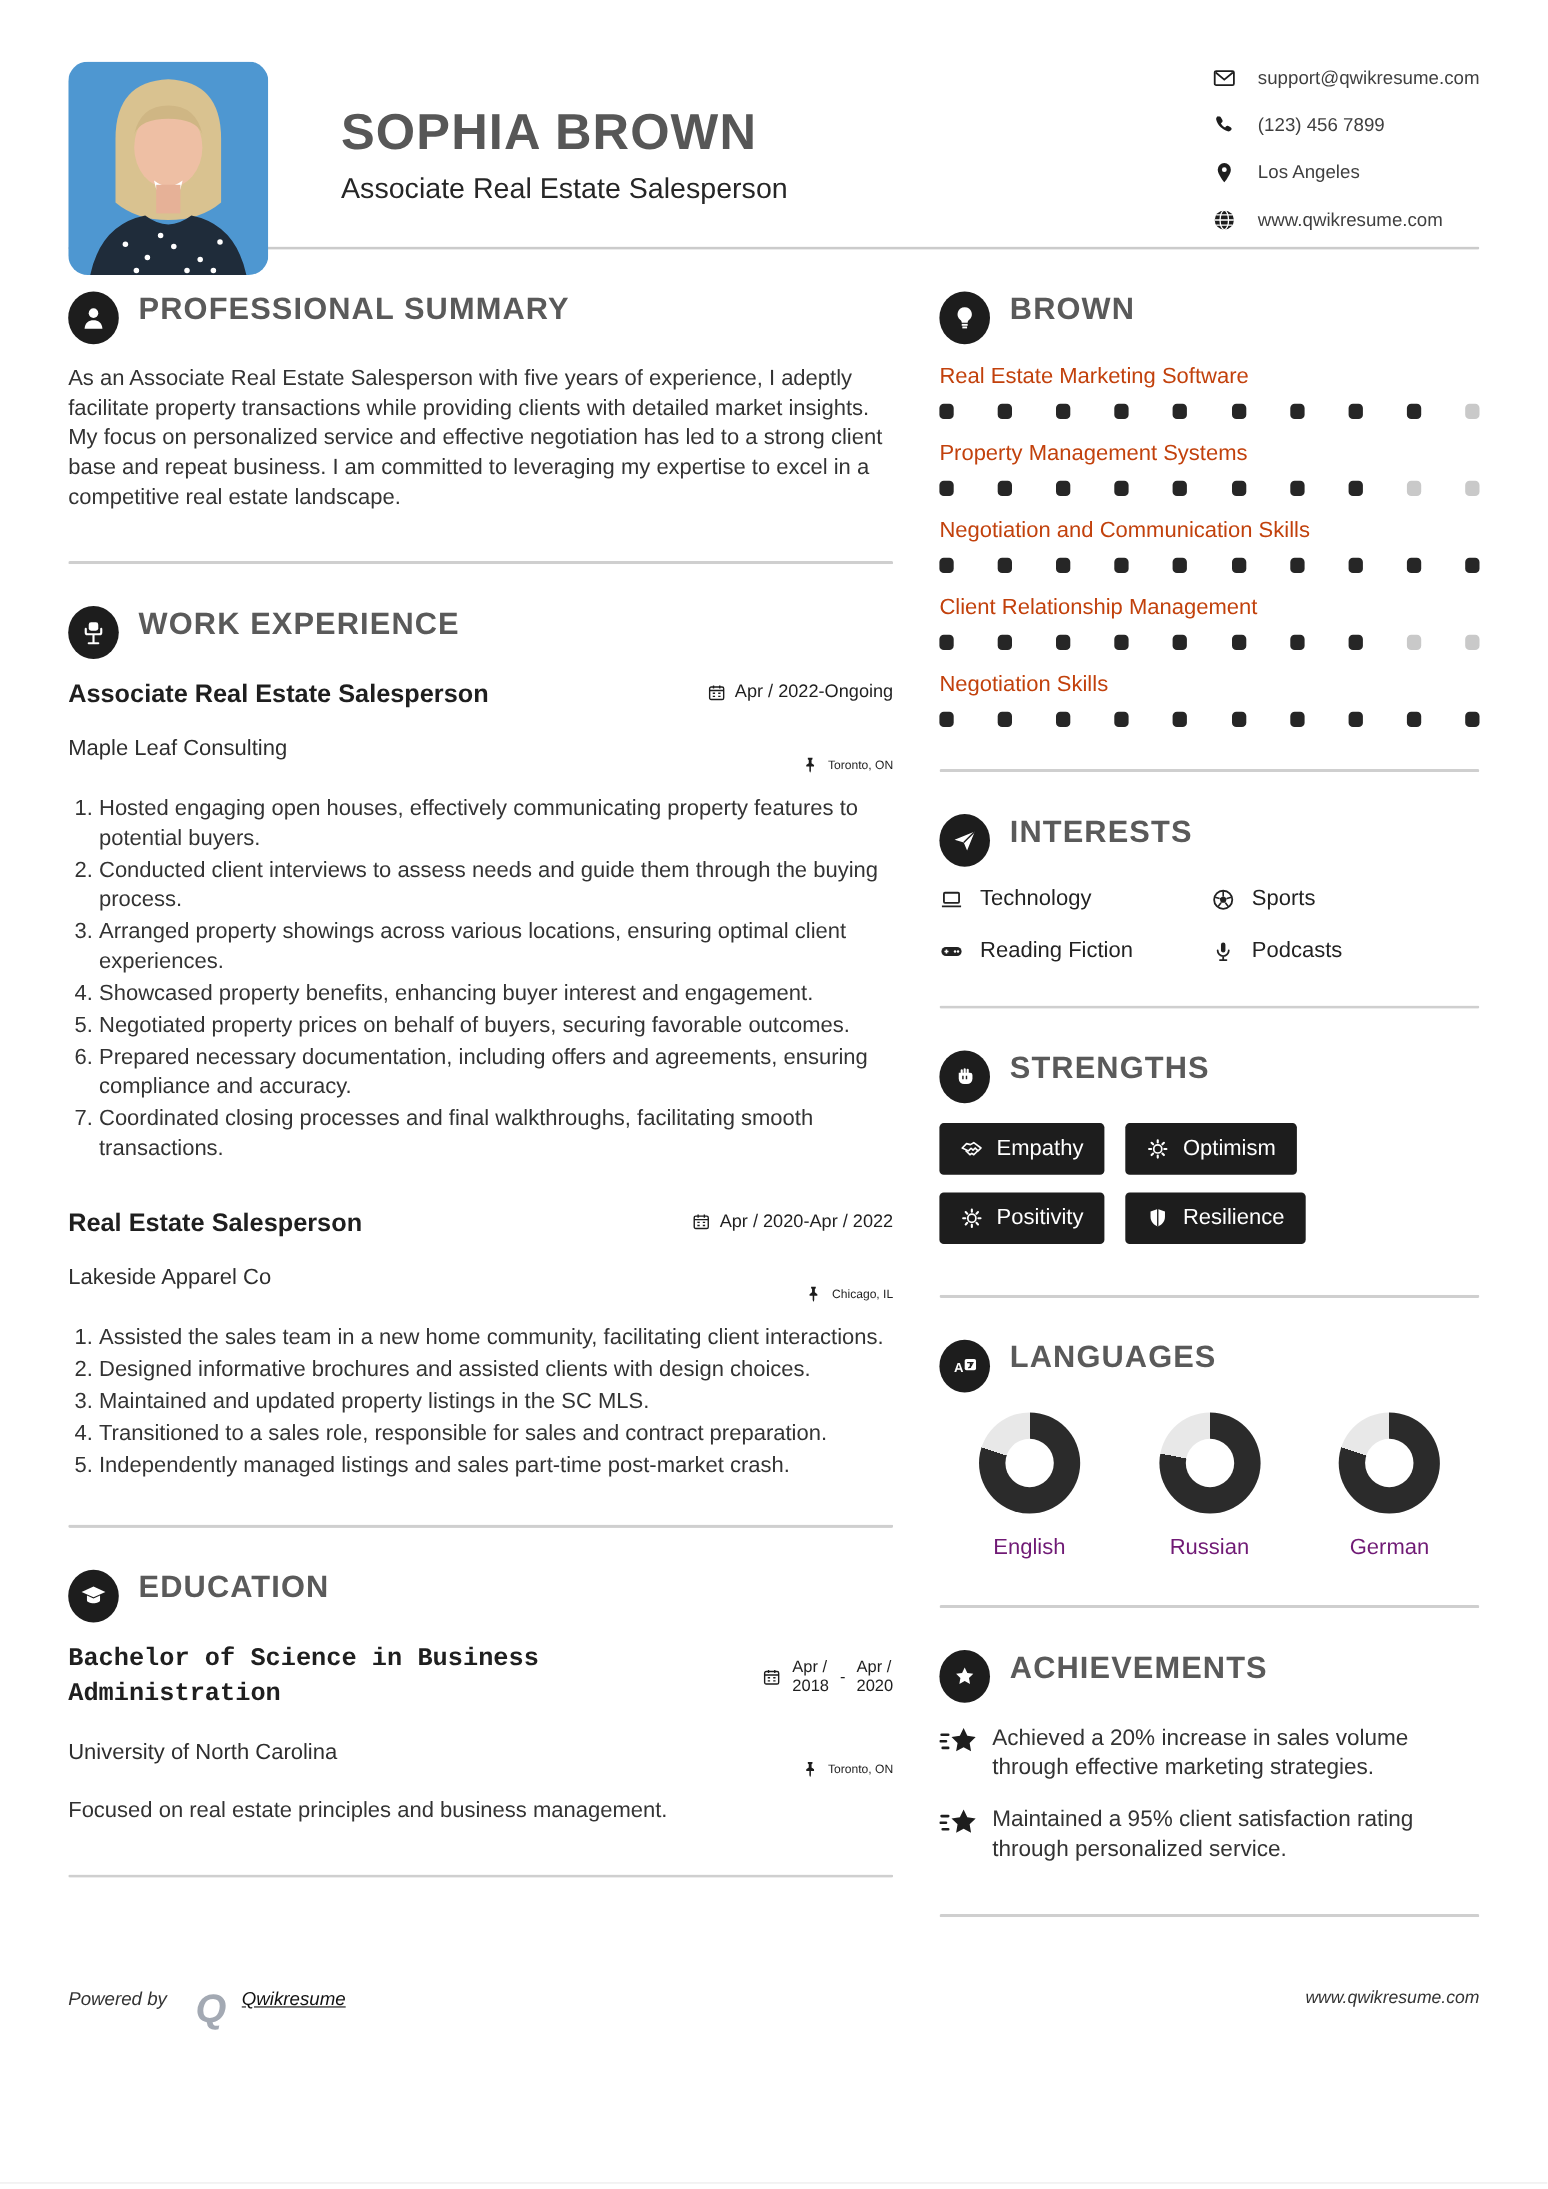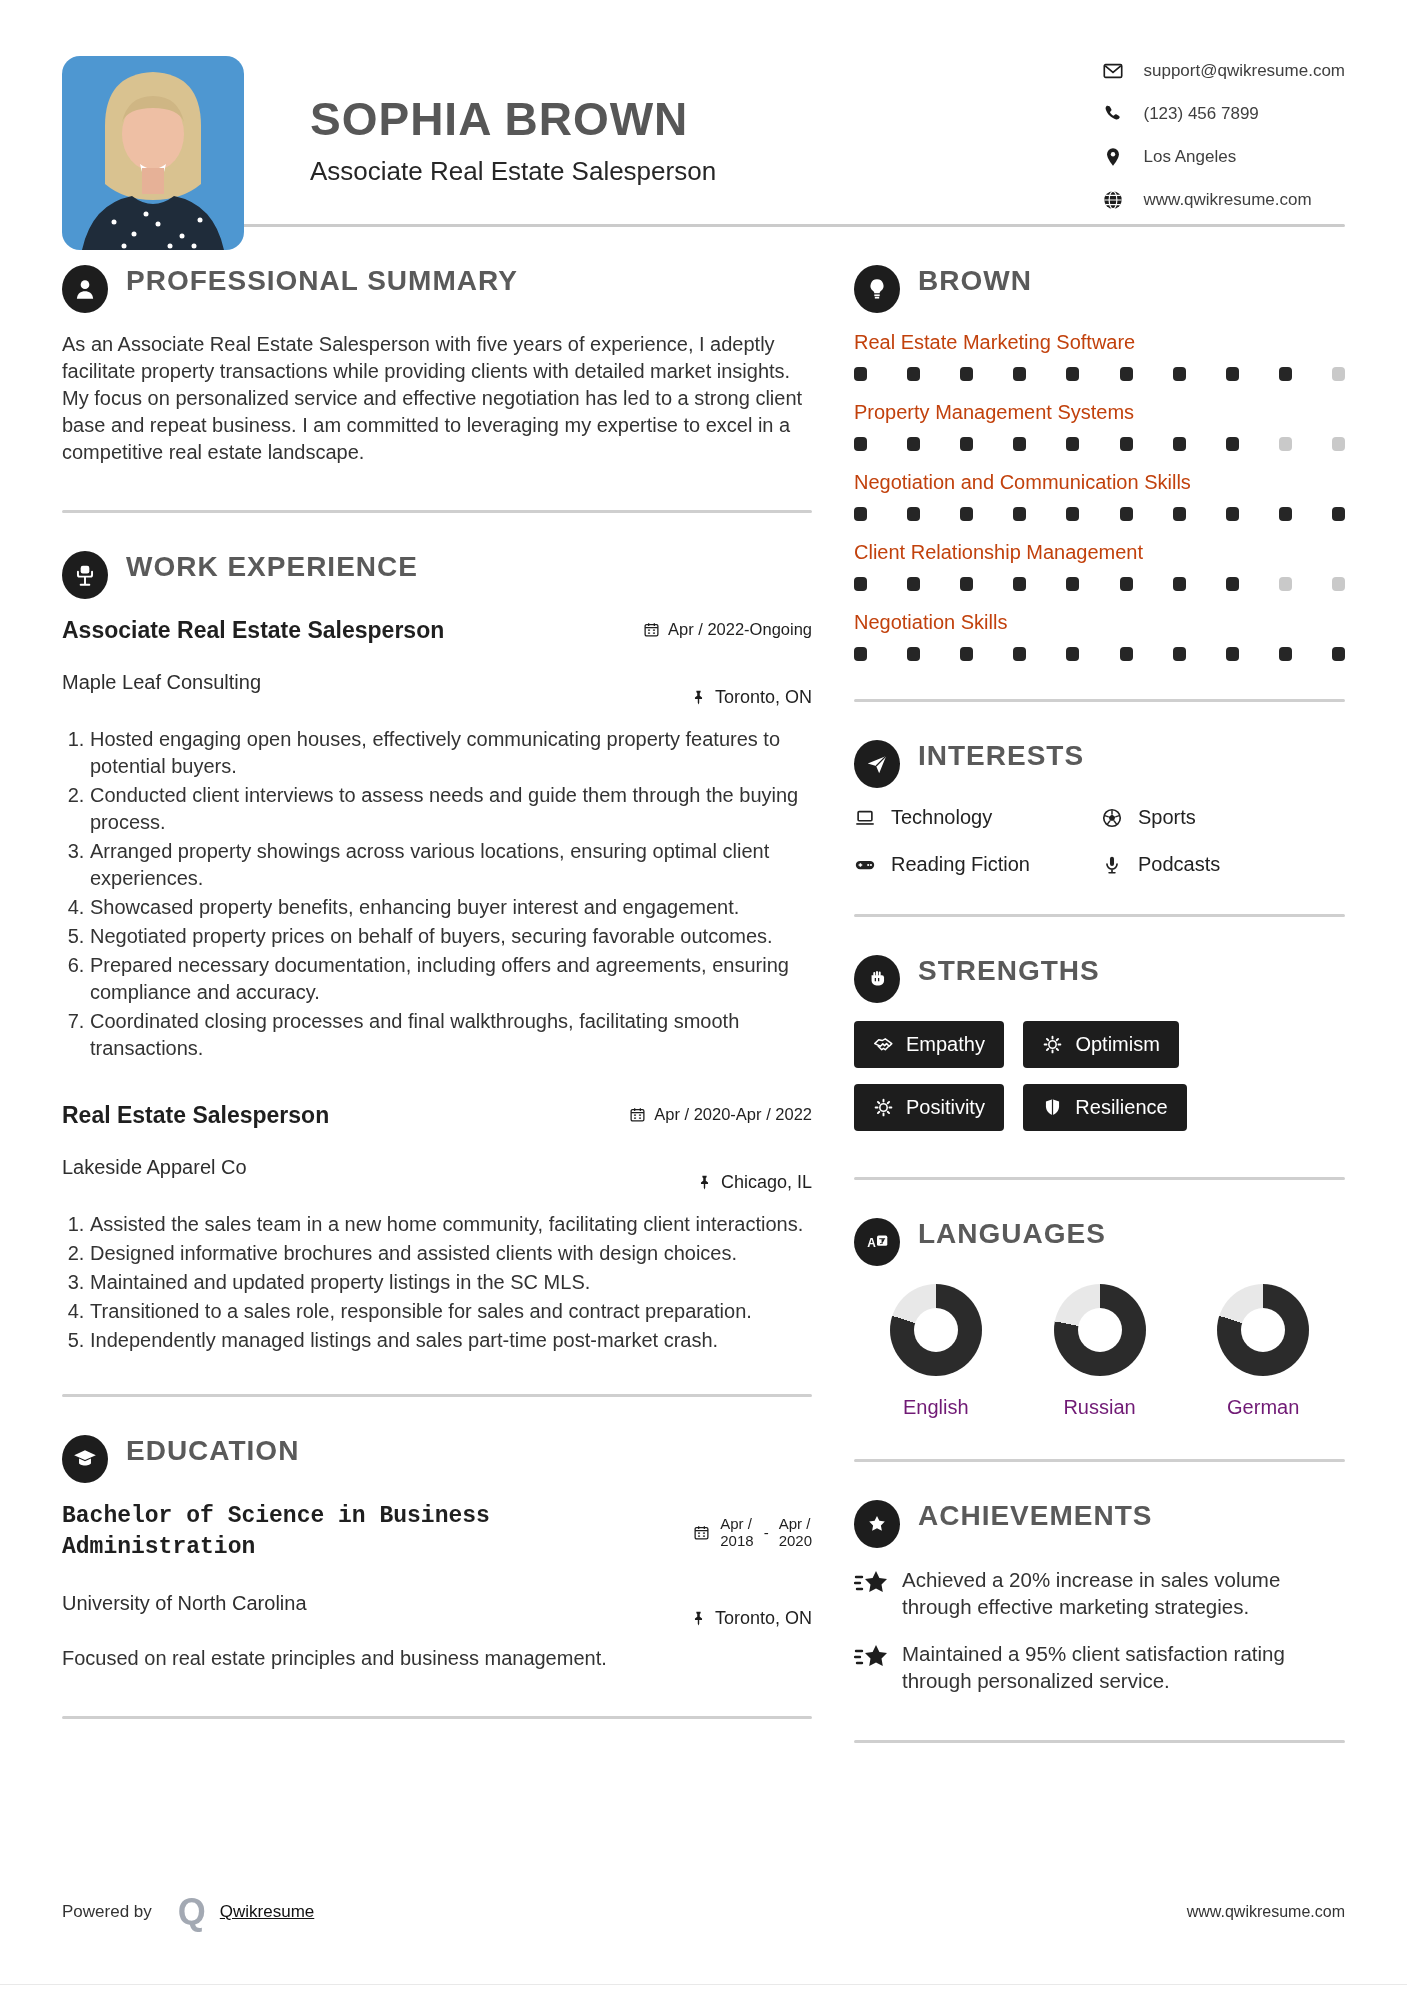--- a/index.html
+++ b/index.html
@@ -34,21 +34,21 @@
 
   .body-text { font-size:20px; line-height:27px; color:#333; }
 
   
   .job { margin-top:6px; margin-bottom:40px; }
   .job-line1 { display:flex; align-items:baseline; }
   .job-title { font-size:23px; font-weight:bold; color:#1f1f1f; }
   .job-date { margin-left:auto; display:flex; align-items:center; font-size:16.5px; color:#1f1f1f; white-space:nowrap; }
   .job-line2 { display:flex; align-items:center; margin-top:12px; }
   .job-company { font-size:20px; color:#2e2e2e; }
-  .job-loc { margin-left:auto; display:flex; align-items:center; font-size:18px; color:#1f1f1f; white-space:nowrap;margin-top:31px; }
+  .job-loc { margin-left:auto; display:flex; align-items:center; font-size:11px; color:#1f1f1f; white-space:nowrap;margin-top:31px; }
   .mini-ic { width:17px; height:17px; margin-right:8px; flex:0 0 auto; }
   ol.bullets { margin-top:18px; padding-left:28px; }
   ol.bullets li { font-size:20px; line-height:27px; color:#333; margin-bottom:2px; }
 
   
   .edu-line1 { display:flex; }
   .edu-degree { font-size:23px; font-weight:bold; color:#1f1f1f; width:470px; line-height:31px;font-family:Liberation Mono, monospace; }
   .edu-dates { margin-left:auto; display:flex; align-items:center; font-size:15px; color:#1f1f1f; gap:10px; }
   .date-stack { display:flex; flex-direction:column; line-height:17px; }
   .edu-line2 { display:flex; align-items:center; margin-top:14px; }
@@ -80,21 +80,21 @@
   .donut { width:92px; height:92px; border-radius:50%; position:relative; }
   .donut::after { content:""; position:absolute; inset:24px; border-radius:50%; background:#fff; }
   .lang-label { margin-top:20px; font-size:20px; color:#701a75; }
 
   
   .ach-item { display:flex; margin-bottom:20px; }
   .ach-item svg { width:36px; height:34px; margin-right:12px; flex:0 0 auto; margin-top:2px; }
   .ach-text { font-size:20.5px; line-height:27px; color:#333; }
 
   
-  .footer { position:absolute; left:62px; right:62px; top:1894px; display:flex; align-items:center; }
+  .footer { position:absolute; left:62px; right:62px; top:1808px; display:flex; align-items:flex-start;font-style:italic; }
   .powered { font-size:17px; color:#333; }
   .qlogo { font-size:36px; color:#a3a9b3; margin:0 14px 0 26px; font-weight:bold; line-height:1; }
   .brand { font-size:17px; color:#111; text-decoration:underline; }
   .site { margin-left:auto; font-size:16px; color:#333; }
   .bottom-line { position:absolute; left:0; right:0; top:1984px; border-top:1px solid #e9e9e9; }
 </style>
 </head>
 <body>
 
 <div class="page">

